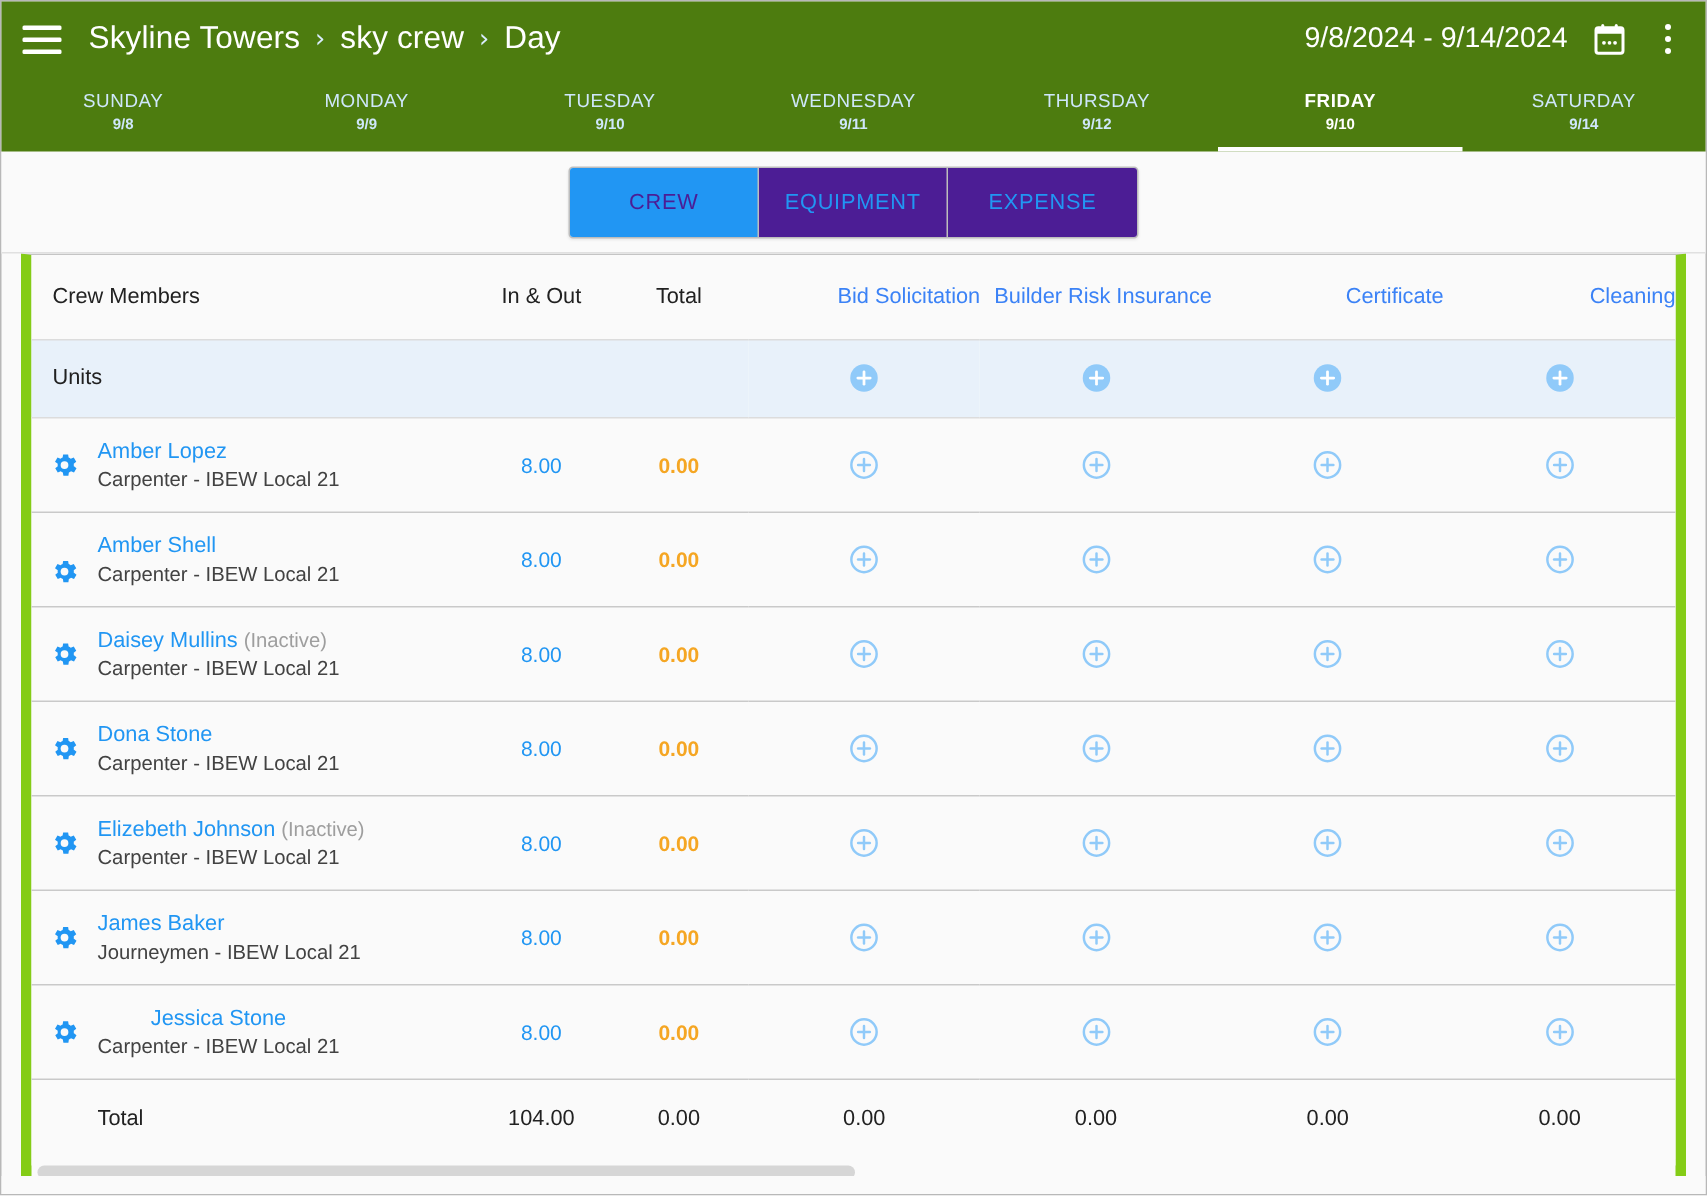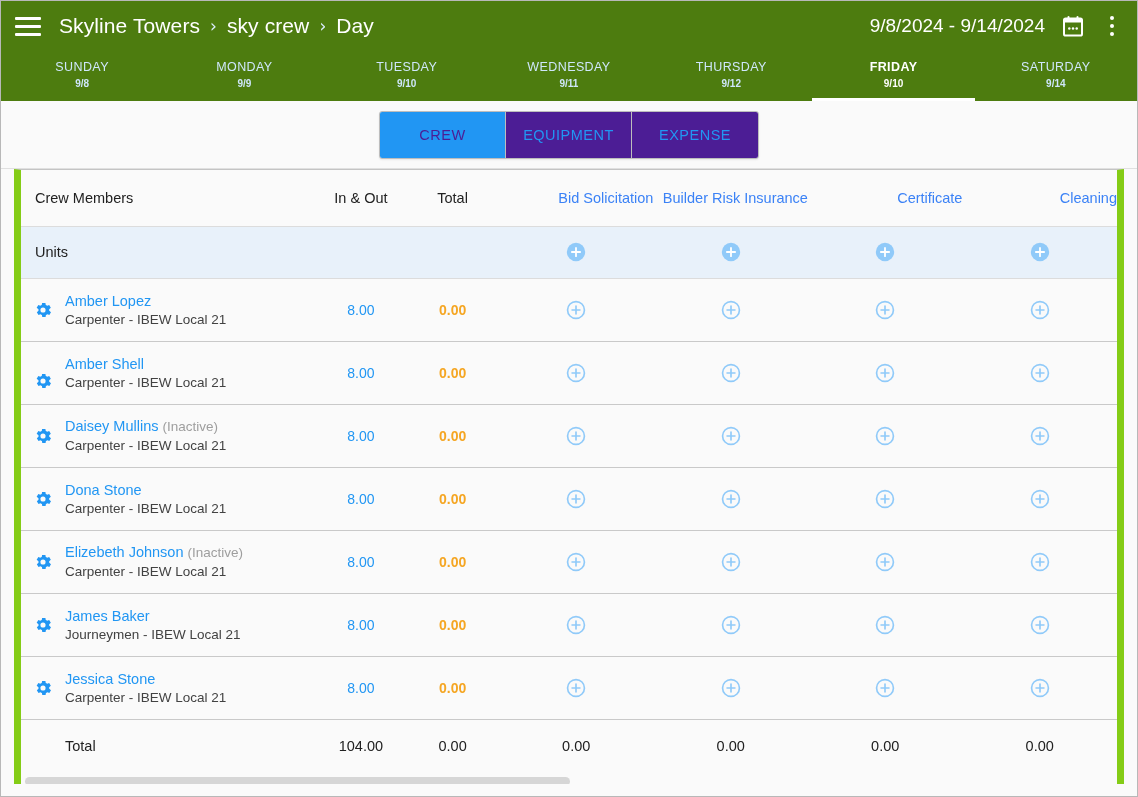--- a/index.html
+++ b/index.html
@@ -509,21 +509,21 @@
                   <rect x="11.1" y="6.8" width="1.8" height="10.4" rx=".9" fill="#90caf9"></rect>
                   <rect x="6.8" y="11.1" width="10.4" height="1.8" rx=".9" fill="#90caf9"></rect>
                 </svg></td>
               <td class="plus-cell"><svg class="plus-outline" viewBox="0 0 24 24">
                   <circle cx="12" cy="12" r="9.2" fill="none" stroke="#90caf9" stroke-width="1.8"></circle>
                   <rect x="11.1" y="6.8" width="1.8" height="10.4" rx=".9" fill="#90caf9"></rect>
                   <rect x="6.8" y="11.1" width="10.4" height="1.8" rx=".9" fill="#90caf9"></rect>
                 </svg></td>
             </tr>
             <tr class="crew">
-              <td class="name-cell" style="padding-left:0;">
+              <td class="name-cell" style="padding-left:0;text-align:center;">
                 <div style="display:flex;align-items:center;">
                   <span style="width:44px;text-align:center;display:inline-block;"><svg class="gear-icon" viewBox="0 0 24 24">
                       <path fill="#2196f3" d="M19.4 13a7.6 7.6 0 0 0 0-2l2-1.6-2-3.4-2.4 1a7.6 7.6 0 0 0-1.7-1l-.4-2.5h-4l-.4 2.5c-.6.2-1.2.6-1.7 1l-2.4-1-2 3.4L6.6 11a7.6 7.6 0 0 0 0 2l-2 1.6 2 3.4 2.4-1c.5.4 1.1.8 1.7 1l.4 2.5h4l.4-2.5c.6-.2 1.2-.6 1.7-1l2.4 1 2-3.4-2-1.6z"></path>
                       <circle cx="12" cy="12" r="3.1" fill="#fafafa"></circle>
                     </svg></span>
                   <span style="display:inline-block;">
                     <div style="line-height:18px;"><span class="pname">Jessica Stone</span></div>
                     <div class="ptrade">Carpenter - IBEW Local 21</div>
                   </span>
                 </div>

